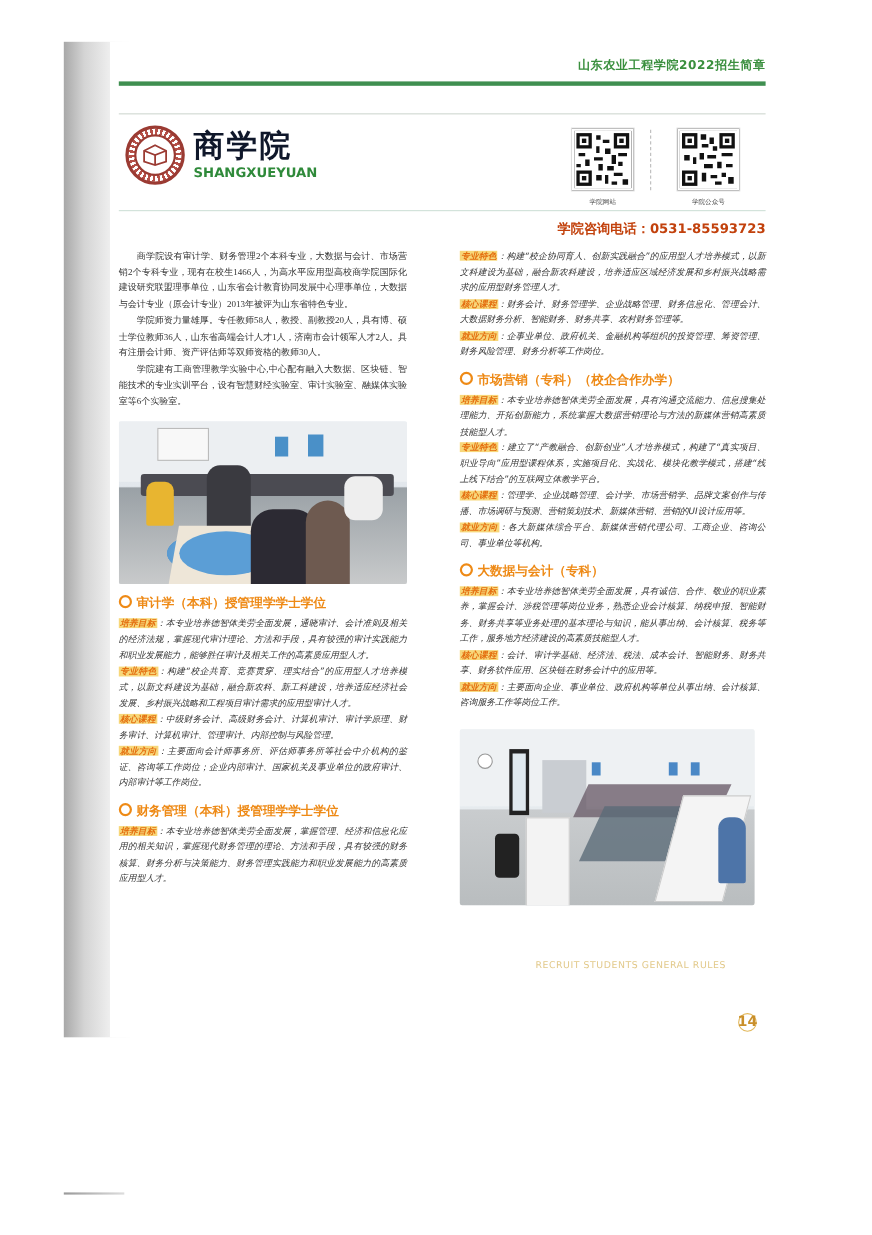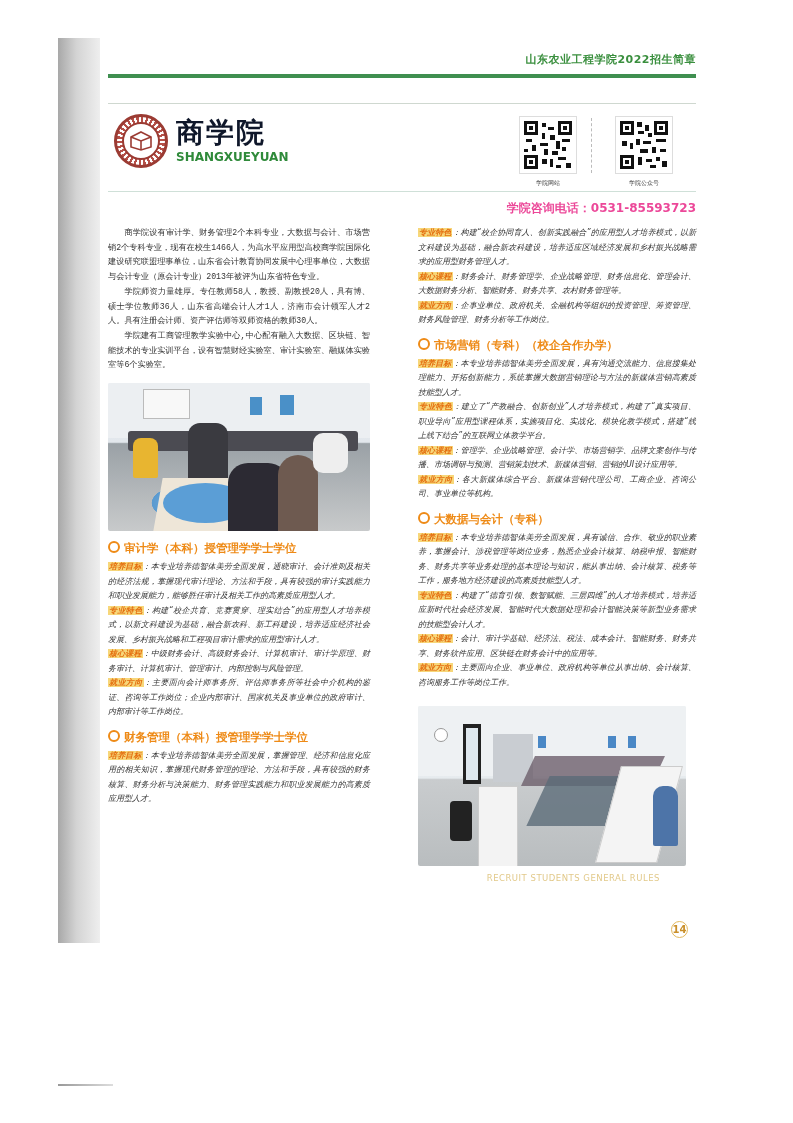--- a/index.html
+++ b/index.html
@@ -47,25 +47,25 @@
       repeating-linear-gradient(90deg, #222 0 3px, #fff 3px 5px),
       #222; position: relative; border: 2px solid #fff; box-shadow: 0 0 0 1px #ddd; }
   .qr svg { position:absolute; left:0; top:0; }
   .qr-label { font-size: 6px; color: #444; margin-top: 6px; }
   .qr-divider {
     position: absolute; left: 491px; top: 80px; width: 0; height: 55px; border-left: 1px dashed #bbb;
   }
   .hotline-rule {
     position: absolute; left: 8px; right: 14px; top: 153px; height: 1px; background: #cfe0d8;
   }
-  .hotline { position: absolute; right: 14px; top: 162px; font-size: 12px; font-weight: bold; color: #ec4899; }
+  .hotline { position: absolute; right: 14px; top: 162px; font-size: 12px; font-weight: bold; color: #c2410c; }
   .col-left { position: absolute; left: 8px; top: 188px; width: 262px; }
   .col-right { position: absolute; left: 318px; top: 188px; width: 278px; }
   .intro p {
-    margin: 0; font-family: Liberation Mono, monospace; font-size: 8.2px; line-height: 14.7px; color: #333;
+    margin: 0; font-family: Liberation Serif, serif; font-size: 8.2px; line-height: 14.7px; color: #333;
     text-indent: 2em; text-align: justify;
   }
   .photo {
     width: 262px; height: 148px; border-radius: 2px; overflow: hidden; position: relative;
   }
   .photo1 {
     margin-top: 10px;
     background:
       radial-gradient(ellipse 60px 30px at 80px 120px, #7fb5e0 0%, #5a9ad0 60%, transparent 61%),
       linear-gradient(#e9eef3 0%, #e2e7ec 40%, #9aa1a6 41%, #c8cacb 100%);
@@ -85,21 +85,21 @@
   }
   .item { font-size: 8px; line-height: 14.5px; color: #333; margin: 0; text-align: justify; font-style: italic; }
   .item .tag {
     background: #f7d77a; color: #e46f10; font-weight: bold; padding: 0 1px;
   }
   .footer-text {
     position: absolute; right: 50px; top: 835px; font-size: 8.5px; color: #e2c98a; letter-spacing: 0.5px;
   }
   .page-num {
     position: absolute; right: 22px; top: 883px; width: 17px; height: 17px; border-radius: 50%;
-    border: 1.5px solid #e2b85c; box-sizing: border-box; font-size: 10px; font-weight: bold; color: #c98f2a;
+    border: 1.5px solid #e2b85c; box-sizing: border-box; font-size: 13px; font-weight: bold; color: #c98f2a;
     display: flex; align-items: center; justify-content: center; text-align: right;
   }
 </style>
 </head>
 <body>
 
 <div class="shadow-left"></div>
 <div class="bottom-mark"></div>
 
 <div class="page">
@@ -210,21 +210,20 @@
     </div>
     <p class="item"><span class="tag">培养目标</span><span>：本专业培养德智体美劳全面发展，具有沟通交流能力、信息搜集处理能力、开拓创新能力，系统掌握大数据营销理论与方法的新媒体营销高素质技能型人才。</span></p>
     <p class="item"><span class="tag">专业特色</span><span>：建立了“产教融合、创新创业”人才培养模式，构建了“真实项目、职业导向”应用型课程体系，实施项目化、实战化、模块化教学模式，搭建“线上线下结合”的互联网立体教学平台。</span></p>
     <p class="item"><span class="tag">核心课程</span><span>：管理学、企业战略管理、会计学、市场营销学、品牌文案创作与传播、市场调研与预测、营销策划技术、新媒体营销、营销的UI设计应用等。</span></p>
     <p class="item"><span class="tag">就业方向</span><span>：各大新媒体综合平台、新媒体营销代理公司、工商企业、咨询公司、事业单位等机构。</span></p>
 
     <div class="section-title">
       <span class="ring"></span><span>大数据与会计（专科）</span>
     </div>
     <p class="item"><span class="tag">培养目标</span><span>：本专业培养德智体美劳全面发展，具有诚信、合作、敬业的职业素养，掌握会计、涉税管理等岗位业务，熟悉企业会计核算、纳税申报、智能财务、财务共享等业务处理的基本理论与知识，能从事出纳、会计核算、税务等工作，服务地方经济建设的高素质技能型人才。</span></p>
-    <p class="item"><span class="tag">专业特色</span><span>：构建了“德育引领、数智赋能、三层四维”的人才培养模式，培养适应新时代社会经济发展、智能时代大数据处理和会计智能决策等新型业务需求的技能型会计人才。</span></p>
     <p class="item"><span class="tag">核心课程</span><span>：会计、审计学基础、经济法、税法、成本会计、智能财务、财务共享、财务软件应用、区块链在财务会计中的应用等。</span></p>
     <p class="item"><span class="tag">就业方向</span><span>：主要面向企业、事业单位、政府机构等单位从事出纳、会计核算、咨询服务工作等岗位工作。</span></p>
 
     <div class="photo photo2" style="margin-top:16px;">
       <div class="ph-shape" style="left:0;top:0;width:268px;height:70px;background:#eef1f3;"></div>
       <div class="ph-shape" style="left:16px;top:22px;width:12px;height:12px;border-radius:50%;border:1px solid #999;background:#fff;"></div>
       <div class="ph-shape" style="left:45px;top:18px;width:18px;height:60px;background:#222;"></div>
       <div class="ph-shape" style="left:48px;top:22px;width:12px;height:52px;background:#dfe8ee;"></div>
       <div class="ph-shape" style="left:75px;top:28px;width:40px;height:48px;background:#c9cdd2;"></div>
       <div class="ph-shape" style="left:120px;top:30px;width:8px;height:12px;background:#4a88c6;"></div>

